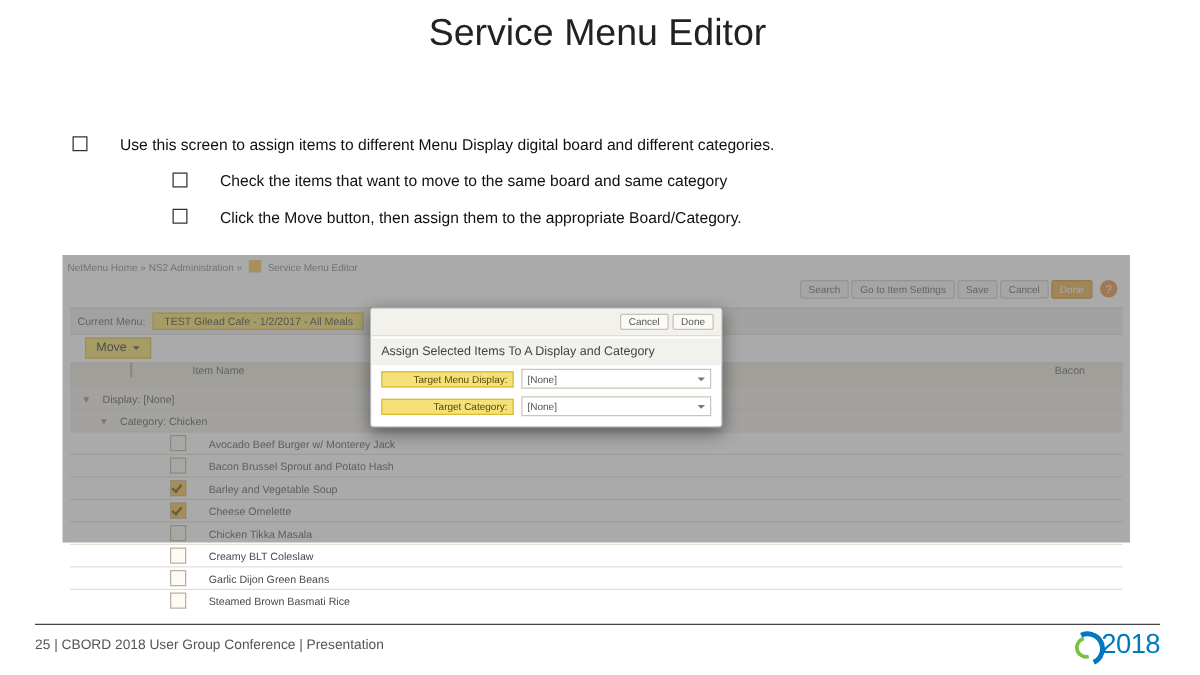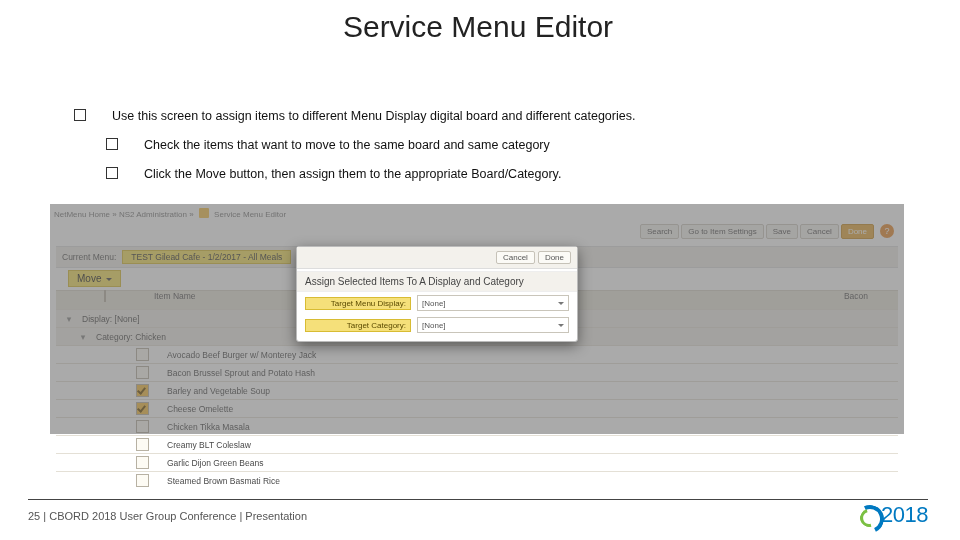--- a/index.html
+++ b/index.html
@@ -3,22 +3,22 @@
 <meta charset="utf-8">
 <style>
   html,body{margin:0;padding:0;width:960px;height:540px;background:#fff;font-family:"Segoe UI",Arial,sans-serif;color:#222;overflow:hidden}
   .slide{position:relative;width:956px;height:540px}
   .title{position:absolute;left:0;right:0;top:10px;text-align:center;font-size:30px;font-weight:300;color:#222}
 
   
   .bullets{position:absolute;left:58px;top:108px;right:40px;font-size:12.5px;line-height:1.35;color:#111}
   .row{display:flex;align-items:flex-start;margin-bottom:12px}
   .box{display:inline-block;width:10px;height:10px;border:1.5px solid #333;margin-top:1px;flex:0 0 auto}
-  .b1{margin-left:16px}
-  .b2{margin-left:48px}
+  .b1{margin-left:0}
+  .b2{margin-left:80px}
   .txt{margin-left:26px}
 
   
   .shot{position:absolute;left:50px;right:52px;top:204px;height:230px;background:#fff}
   .shot .mask{position:absolute;inset:0;background:rgba(108,108,108,0.58);pointer-events:none}
   .crumb{position:absolute;left:4px;top:4px;font-size:8px;color:#7a7a7a}
   .crumb .ico{display:inline-block;width:10px;height:10px;background:#f5c24a;margin:0 3px -1px 3px;border-radius:1px}
   .toolbar{position:absolute;right:10px;top:18px;height:18px;display:flex;gap:2px;align-items:center}
   .tbtn{font-size:8px;background:#f4f2ee;border:1px solid #cfcbc2;color:#555;padding:2px 6px;border-radius:2px}
   .tdone{background:#e5a83c;color:#fff;border-color:#c98e25}

